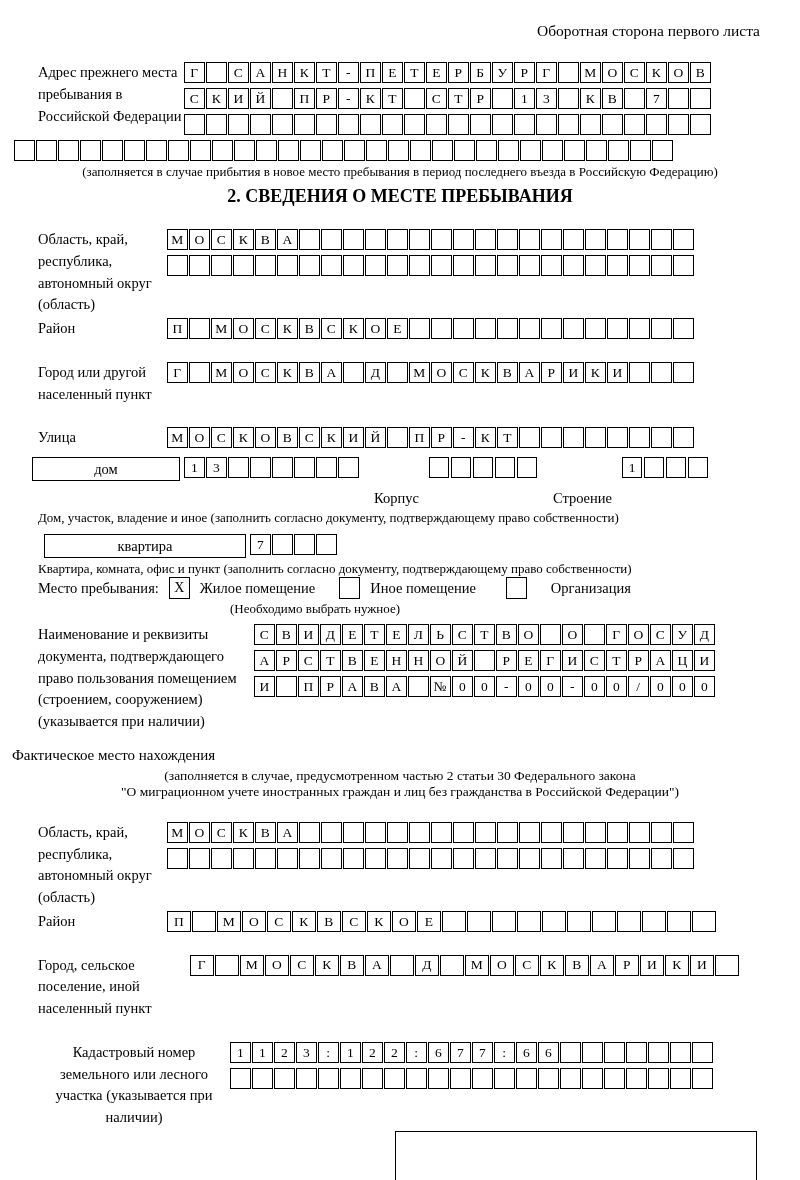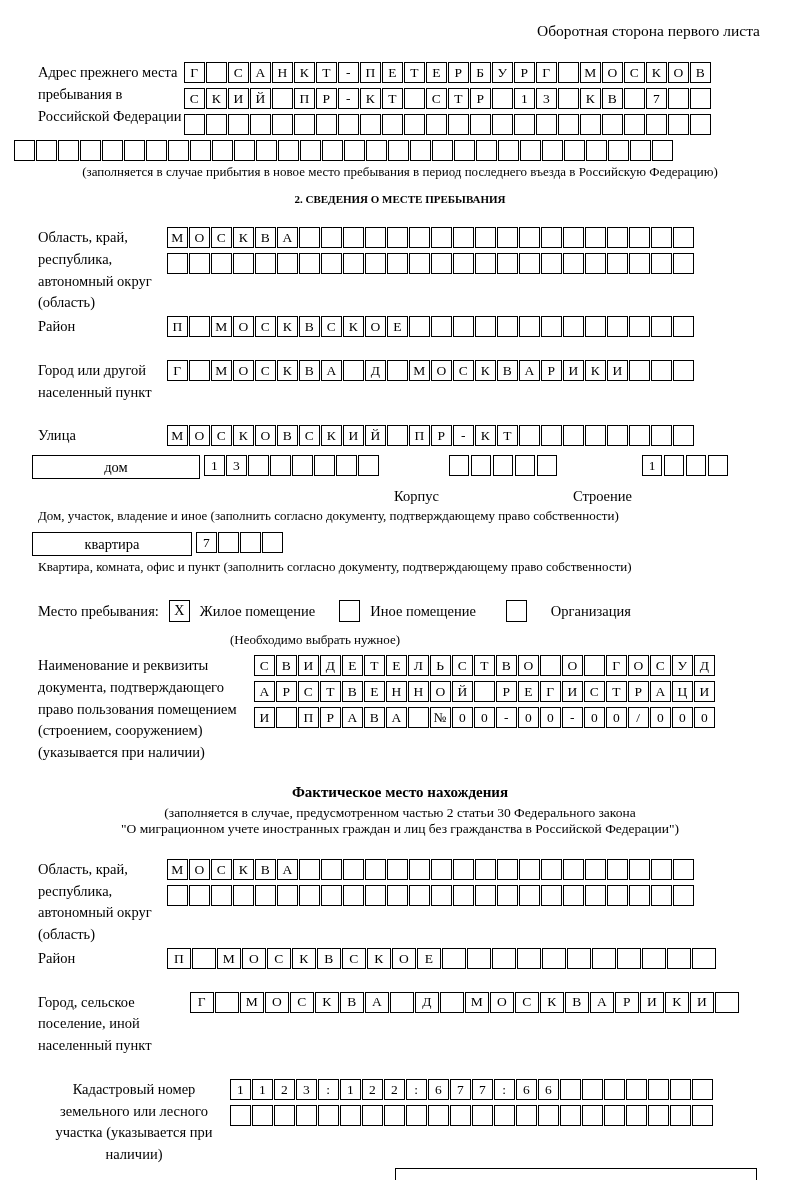--- a/index.html
+++ b/index.html
@@ -20,34 +20,34 @@
   .cellcol { display:flex; flex-direction:column; gap:5px; }
   .cells { display:flex; }
   .cell { flex:none; width:20.5px; height:21px; border:1.6px solid #000; margin-right:1.5px;
           display:flex; align-items:center; justify-content:center; font-size:13.5px; line-height:1; }
   .cells.wide .cell { width:23.5px; }
 
   .caption { font-size:13px; margin-top:3px; }
   .caption.center { text-align:center; }
   .caption.indent { padding-left:26px; }
 
-  .section-title { text-align:center; font-weight:bold; font-size:11px; margin-top:13px; }
-  .sub-title { text-align:center; font-weight:bold; font-size:15px; margin-top:20px; }
+  .section-title { text-align:center; font-weight:bold; font-size:18px; margin-top:6px; }
+  .sub-title { text-align:left; font-weight:normal; font-size:15px; margin-top:14px; }
 
   .houserow { display:flex; align-items:flex-start; margin-top:8px; padding-left:20px; font-size:14.5px; }
   .namedbox { flex:none; border:1.6px solid #000; height:24px; display:flex; align-items:center;
               justify-content:center; font-size:14.5px; margin-right:4px; }
-  .box-dom { width:168px; }
-  .box-kv { width:160px; }
+  .box-dom { width:148px; }
+  .box-kv { width:202px;margin-left:12px; }
   .inline-lbl { padding:2px 10px 0 14px;margin-top:31px; }
 
-  .checkrow { display:flex; align-items:center; margin-top:25px; padding-left:26px; font-size:14.5px; }
+  .checkrow { display:flex; align-items:center; margin-top:0; padding-left:26px; font-size:14.5px; }
   .checkbox { flex:none; width:21px; height:22px; border:1.6px solid #000; display:flex;
               align-items:center; justify-content:center; font-size:14px; margin:0 10px; }
-  .choose-note { font-size:13px; margin-top:10px; padding-left:218px; }
+  .choose-note { font-size:13px; margin-top:2px; padding-left:218px; }
 
   .fact-cap { text-align:center; font-size:13.5px; margin-top:4px; }
 
   .stamp-wrap { display:flex; margin-top:2px; }
   .stamp-spacer { flex:none; width:383px; }
   .stamp-box { flex:none; width:362px; height:174px; border:1.8px solid #000; }
   .stamp-caption { width:405px; margin-left:362px; text-align:center; font-size:13.5px; margin-top:5px; line-height:1.45; }
 </style>
 </head>
 <body>

